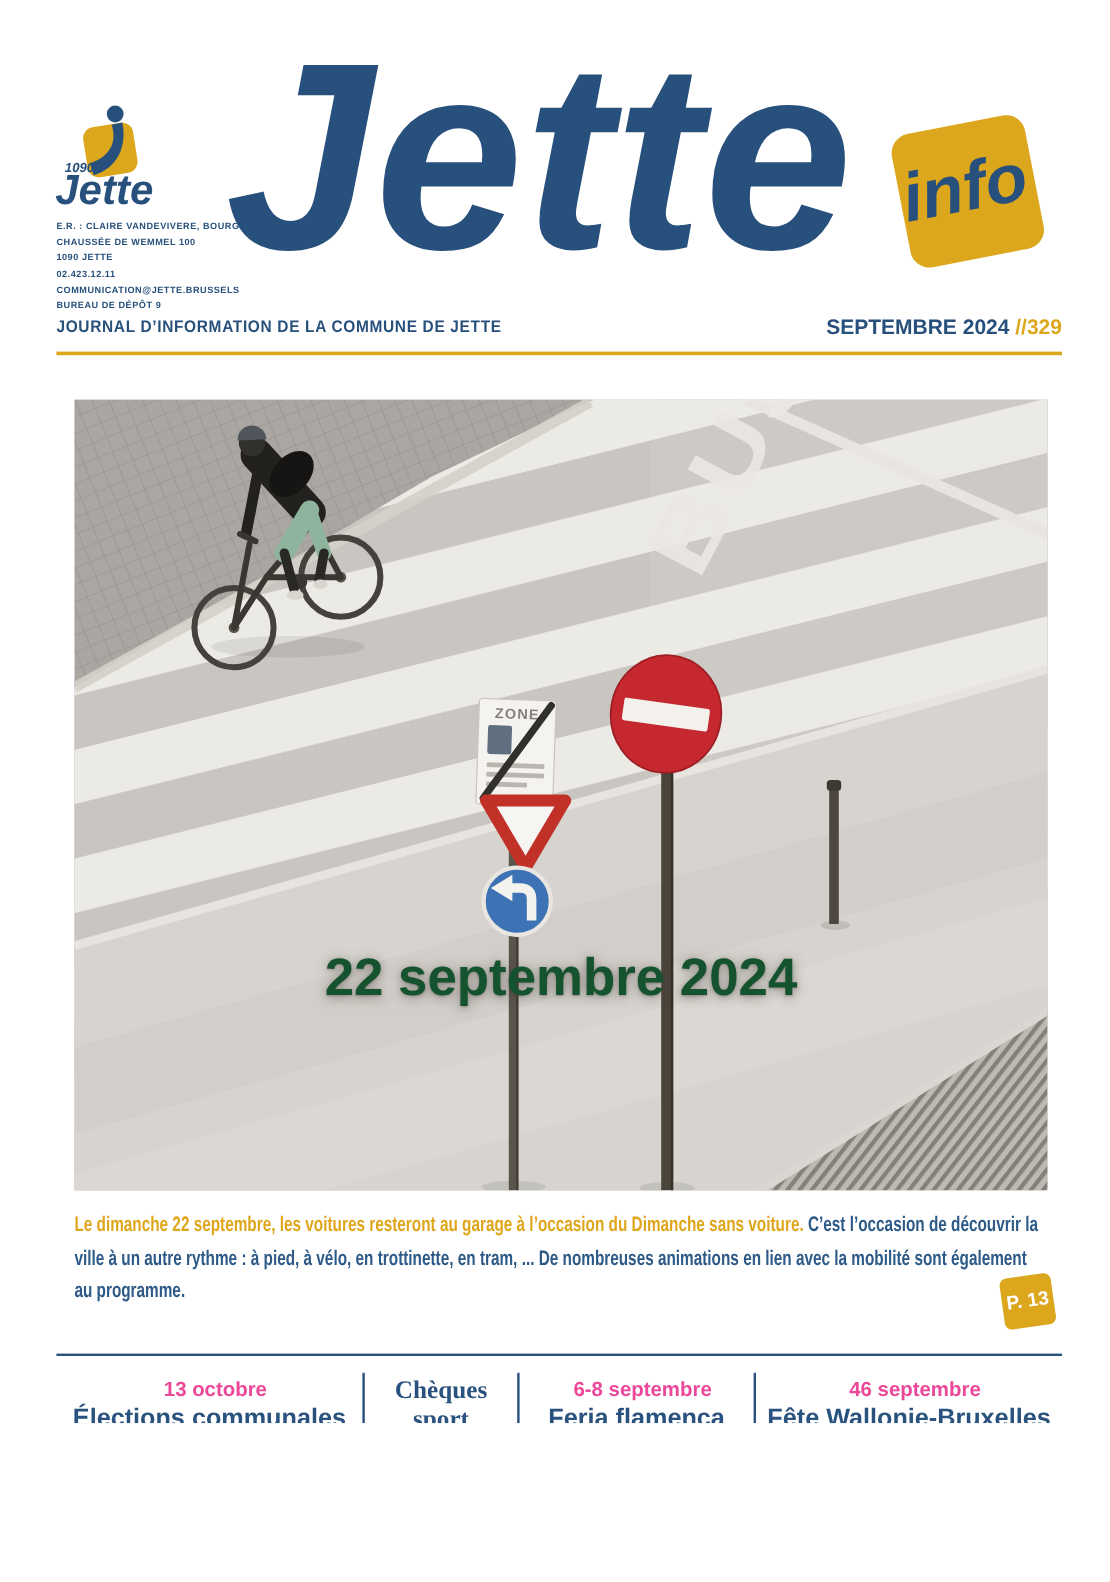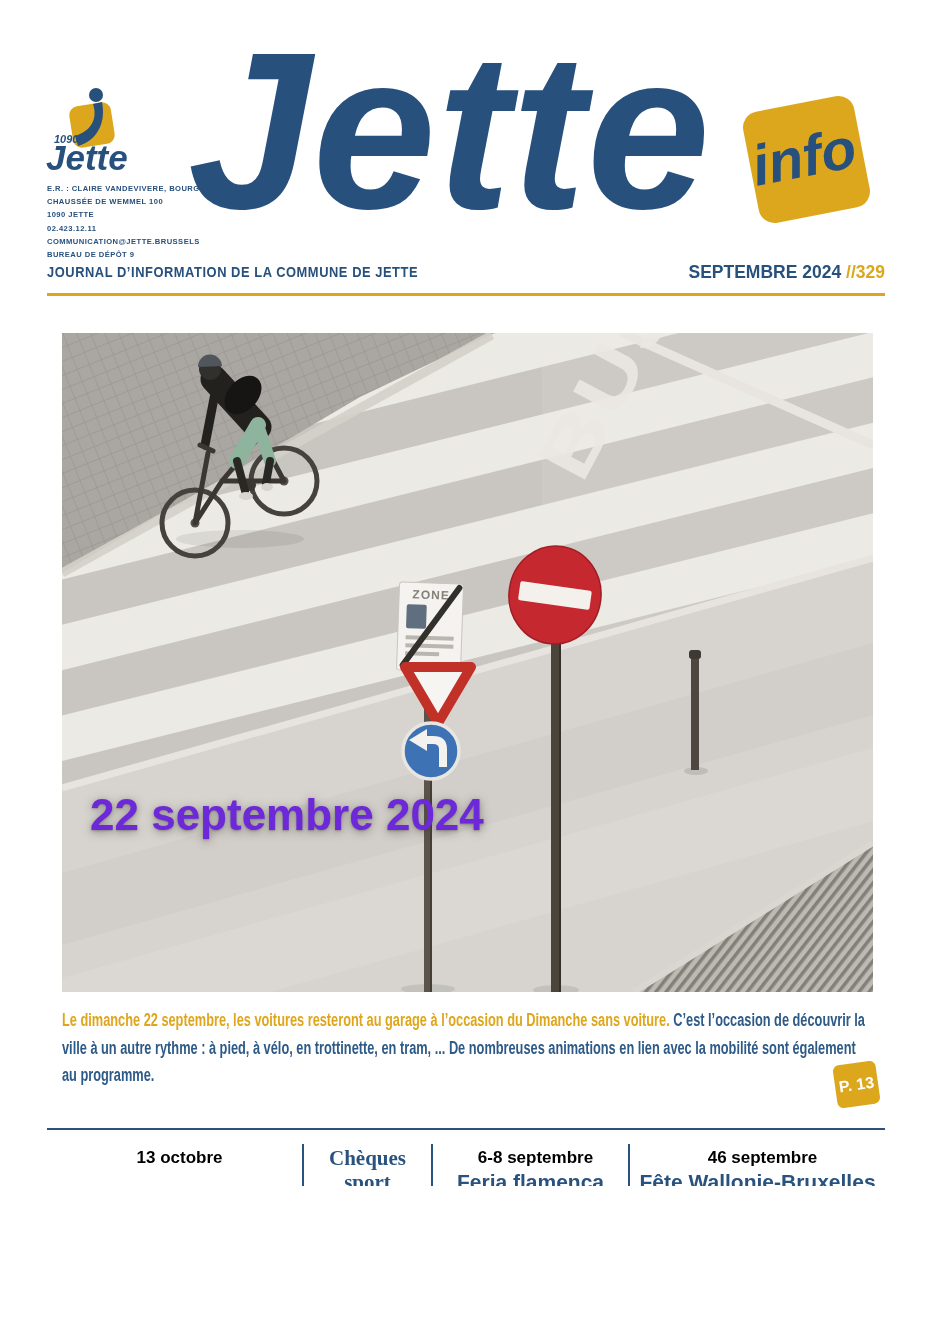--- a/index.html
+++ b/index.html
@@ -23,43 +23,43 @@
     color:#27507C; letter-spacing:.6px; line-height:22px; transform:scaleX(.92);
     transform-origin:left center; white-space:nowrap; }
   .issue { position:absolute; right:40px; top:261px; font-size:17.5px; font-weight:bold;
     line-height:22px; white-space:nowrap; }
   .issue .month { color:#27507C; }
   .issue .num { color:#DCA71D; }
   .gold-rule { position:absolute; left:47px; top:293px; width:838px; height:3px; background:#DCA71D; }
   
   .hero { position:absolute; left:62px; top:333px; width:811px; height:659px; overflow:hidden; background:#c9c6c1; }
   .hero svg.scene { position:absolute; left:0; top:0; }
-  .hero-kicker { position:absolute; left:0; top:458px; width:100%; 
-    font-size:44px; line-height:48px; font-weight:bold; color:#6d28d9; letter-spacing:0;
-    text-shadow:0 2px 10px rgba(70,64,58,.55), 0 1px 2px rgba(70,64,58,.35);padding-left:28px; }
+  .hero-kicker { position:absolute; left:0; top:458px; width:100%; text-align:center;
+    font-size:44px; line-height:48px; font-weight:bold; color:#14532d; letter-spacing:0;
+    text-shadow:0 2px 10px rgba(70,64,58,.55), 0 1px 2px rgba(70,64,58,.35); }
   .hero-title { position:absolute; left:0; top:508px; width:100%; text-align:center;
     font-size:72px; line-height:82px; font-weight:bold; color:#ffffff; letter-spacing:-1px;
     text-shadow:0 3px 12px rgba(70,64,58,.55), 0 1px 3px rgba(70,64,58,.35); }
   
   .intro-wrap { position:absolute; left:62px; top:1007px; width:811px; height:90px; overflow:visible; }
   .intro { width:1112px; transform:scaleX(.73); transform-origin:left top;
     font-size:17.5px; line-height:27.5px; font-weight:bold; }
   .intro .hl { color:#DFA61B; }
   .intro .rest { color:#2D5A87; }
   .pageref-badge { position:absolute; left:835px; top:1063px; width:43px; height:43px;
     background:#DCA71D; border-radius:6px; transform:rotate(-8deg);
     display:flex; align-items:center; justify-content:center; }
   .pageref-badge span { color:#ffffff; font-size:16px; font-weight:bold; }
   
   .footer-rule { position:absolute; left:47px; top:1128px; width:838px; height:2px; background:#29527E; }
   .agenda { position:absolute; left:47px; top:1144px; width:838px; height:95px;
     display:grid; grid-template-columns:255px 129px 197px 257px; }
   .agenda .col { display:flex; flex-direction:column; align-items:center; text-align:center; padding-top:2px; }
   .agenda .col + .col { border-left:2px solid #29527E; }
-  .a-date { font-size:17px; font-weight:bold; color:#000000; line-height:24px; min-height:24px;margin-left:10px; }
+  .a-date { font-size:17px; font-weight:bold; color:#ec4899; line-height:24px; min-height:24px;margin-left:10px; }
   .a-title { font-size:21px; font-weight:bold; color:#29527E; line-height:24px; }
   .a-page { margin-top:auto; font-size:32px; font-weight:bold; color:#DCA71D; line-height:34px; }
   .col-narrow .a-title { max-width:110px;font-family:Liberation Serif, serif; }
   .bottom-bar { position:absolute; left:27px; top:1259px; width:871px; height:11px; background:#294E77; }
 </style>
 </head>
 <body>
 
 <div class="page">
 
@@ -203,20 +203,21 @@
   </div>
 
   <div class="pageref-badge">
     <span>P. 13</span>
   </div>
 
   <div class="footer-rule"></div>
   <div class="agenda">
     <div class="col">
       <div class="a-date">13 octobre</div>
+      <div class="a-title">Élections communales</div>
       <div class="a-page">5</div>
     </div>
     <div class="col col-narrow">
       <div class="a-title">Chèques sport</div>
       <div class="a-page">5</div>
     </div>
     <div class="col">
       <div class="a-date">6-8 septembre</div>
       <div class="a-title">Feria flamenca</div>
       <div class="a-page">27</div>

